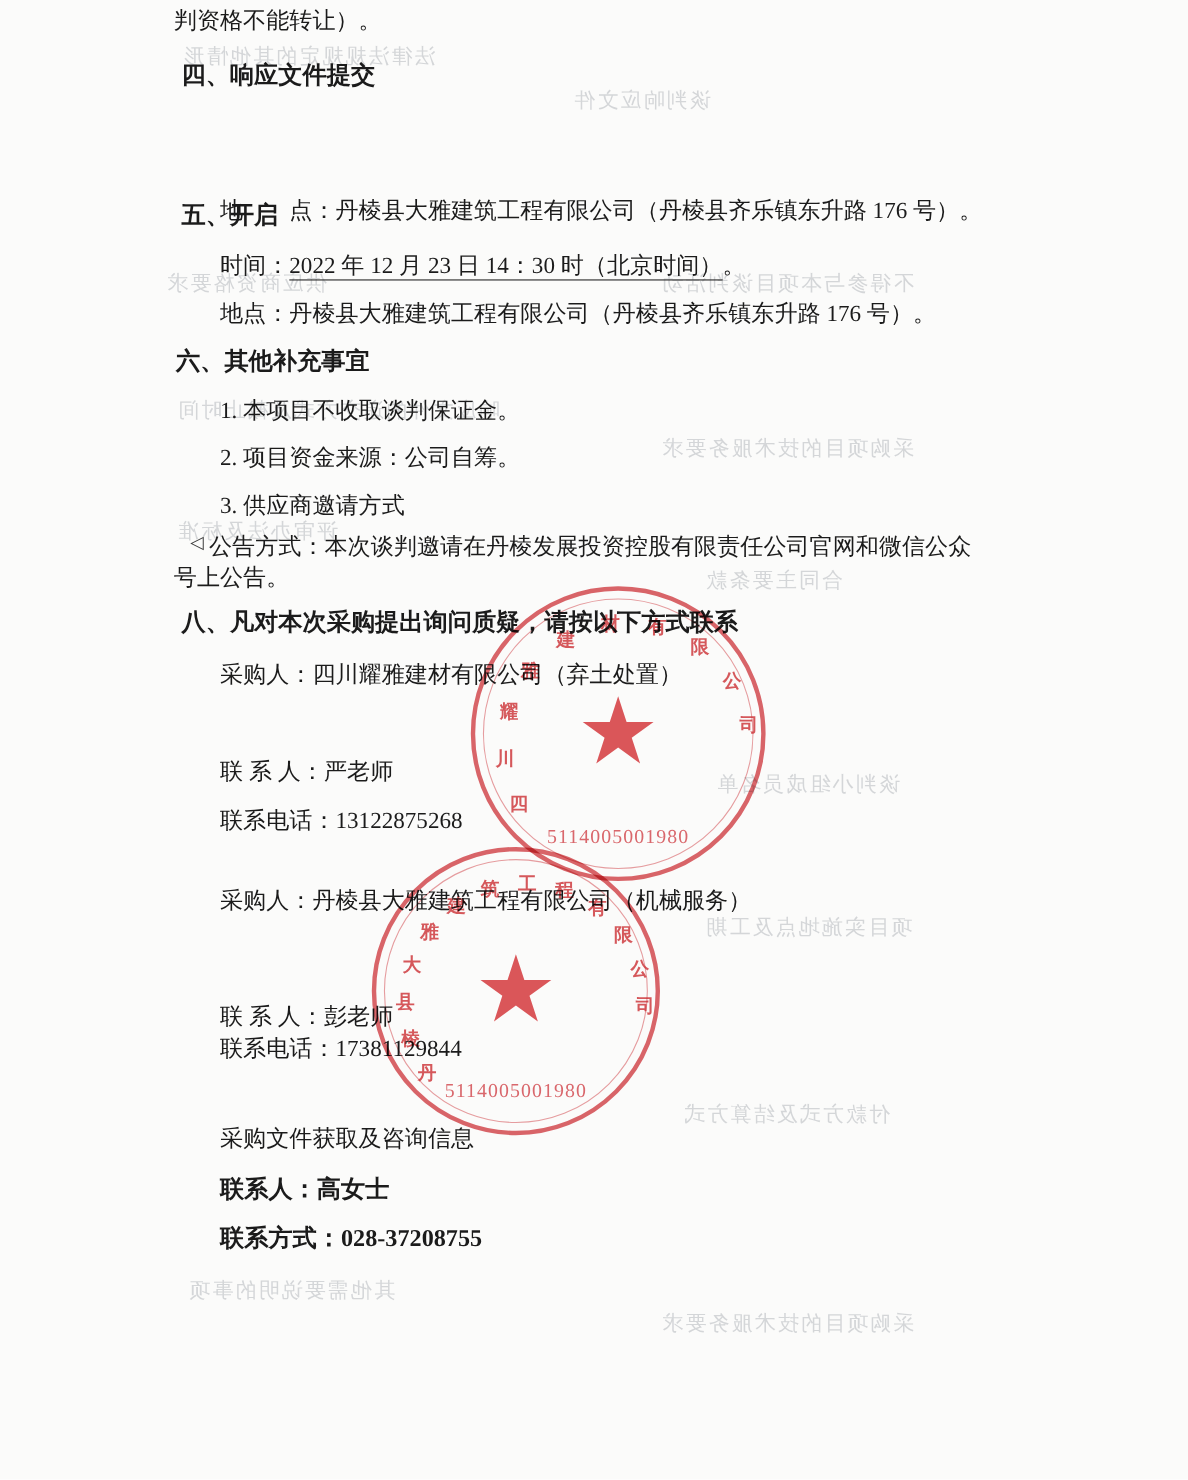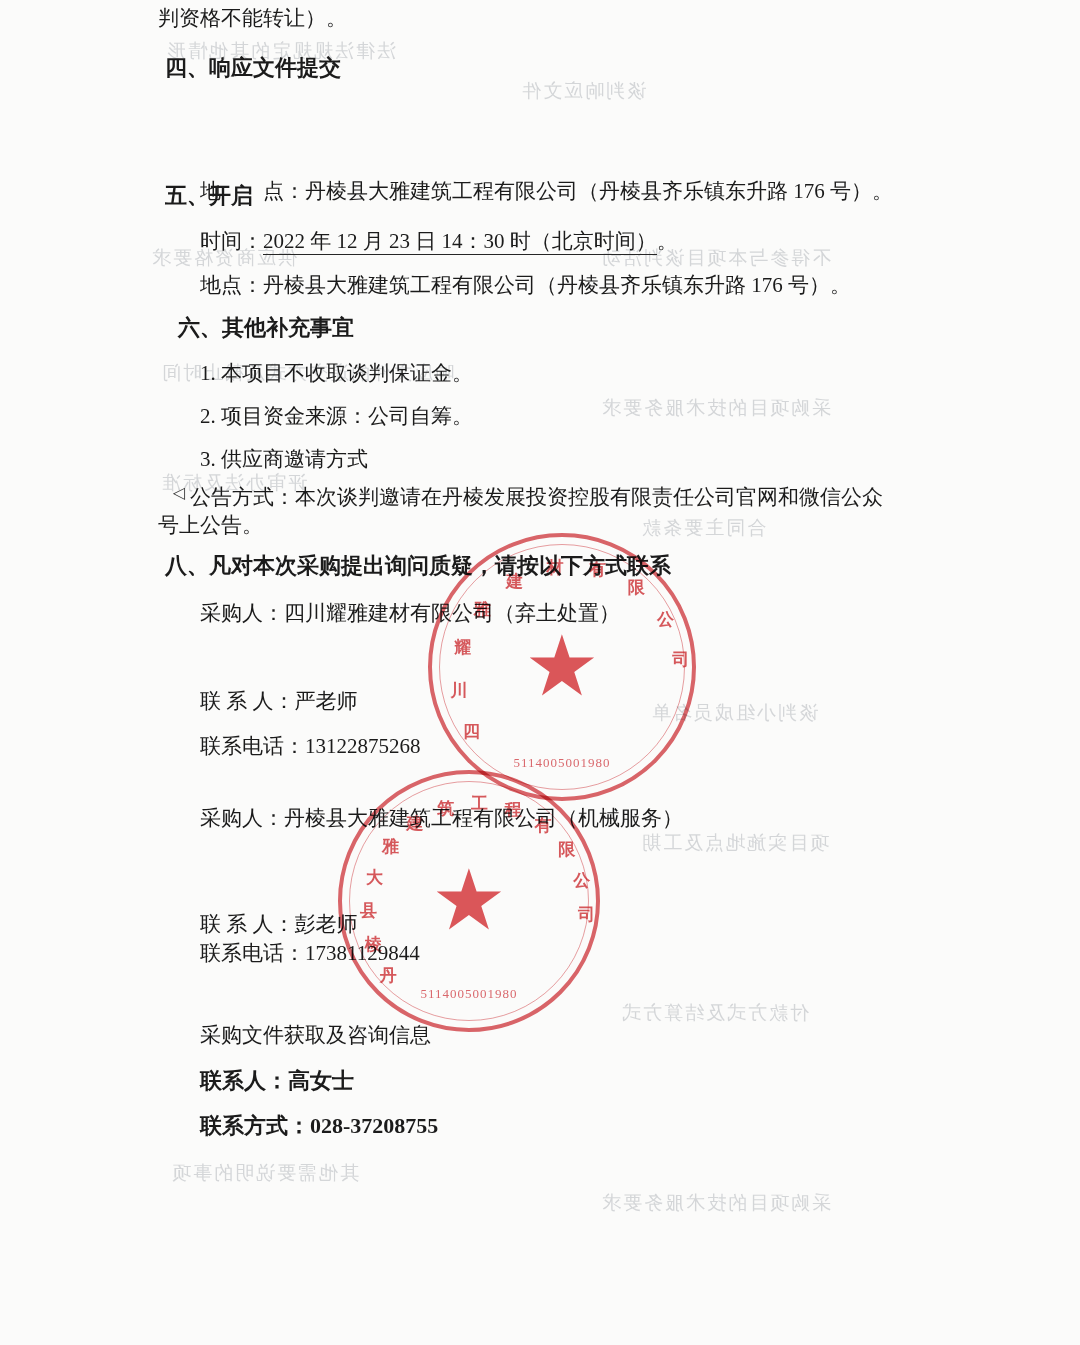--- a/index.html
+++ b/index.html
@@ -99,21 +99,21 @@
     top: 50%;
     transform-origin: 0 0;
     white-space: nowrap;
   }
   .seal-bottom {
     position: absolute;
     left: 50%;
     bottom: 26px;
     transform: translateX(-50%);
     color: rgba(206, 42, 48, 0.7);
-    font-size: 13px;
+    font-size: 18px;
     letter-spacing: 1px;
     white-space: nowrap;
   }
   .seal-1 { left: 428px; top: 533px; width: 268px; height: 268px; }
   .seal-2 { left: 338px; top: 770px; width: 262px; height: 262px; }
 
   .stray-mark {
     position: absolute;
     color: #3a3a3a;
     font-size: 16px;
@@ -156,21 +156,21 @@
     </div>
 
     <div class="line" style="left:200px; top:228px;">
       <span>时间：</span><span class="u">2022 年 12 月 23 日 14：30 时（北京时间）</span><span>。</span>
     </div>
 
     <div class="line" style="left:200px; top:272px;">
       <span>地点：</span><span>丹棱县大雅建筑工程有限公司（丹棱县齐乐镇东升路 176 号）。</span>
     </div>
 
-    <div class="line h" style="left:178px; top:315px;">
+    <div class="line h" style="left:160px; top:315px;">
       <span>六、</span><span>其他补充事宜</span>
     </div>
 
     <div class="line" style="left:200px; top:360px;">1. 本项目不收取谈判保证金。</div>
     <div class="line" style="left:200px; top:403px;">2. 项目资金来源：公司自筹。</div>
     <div class="line" style="left:200px; top:446px;">3. 供应商邀请方式</div>
 
     <div class="stray-mark" style="left:173px; top:483px;">◁</div>
 
     <div class="line" style="left:190px; top:484px;">公告方式：本次谈判邀请在丹棱发展投资控股有限责任公司官网和微信公众</div>

